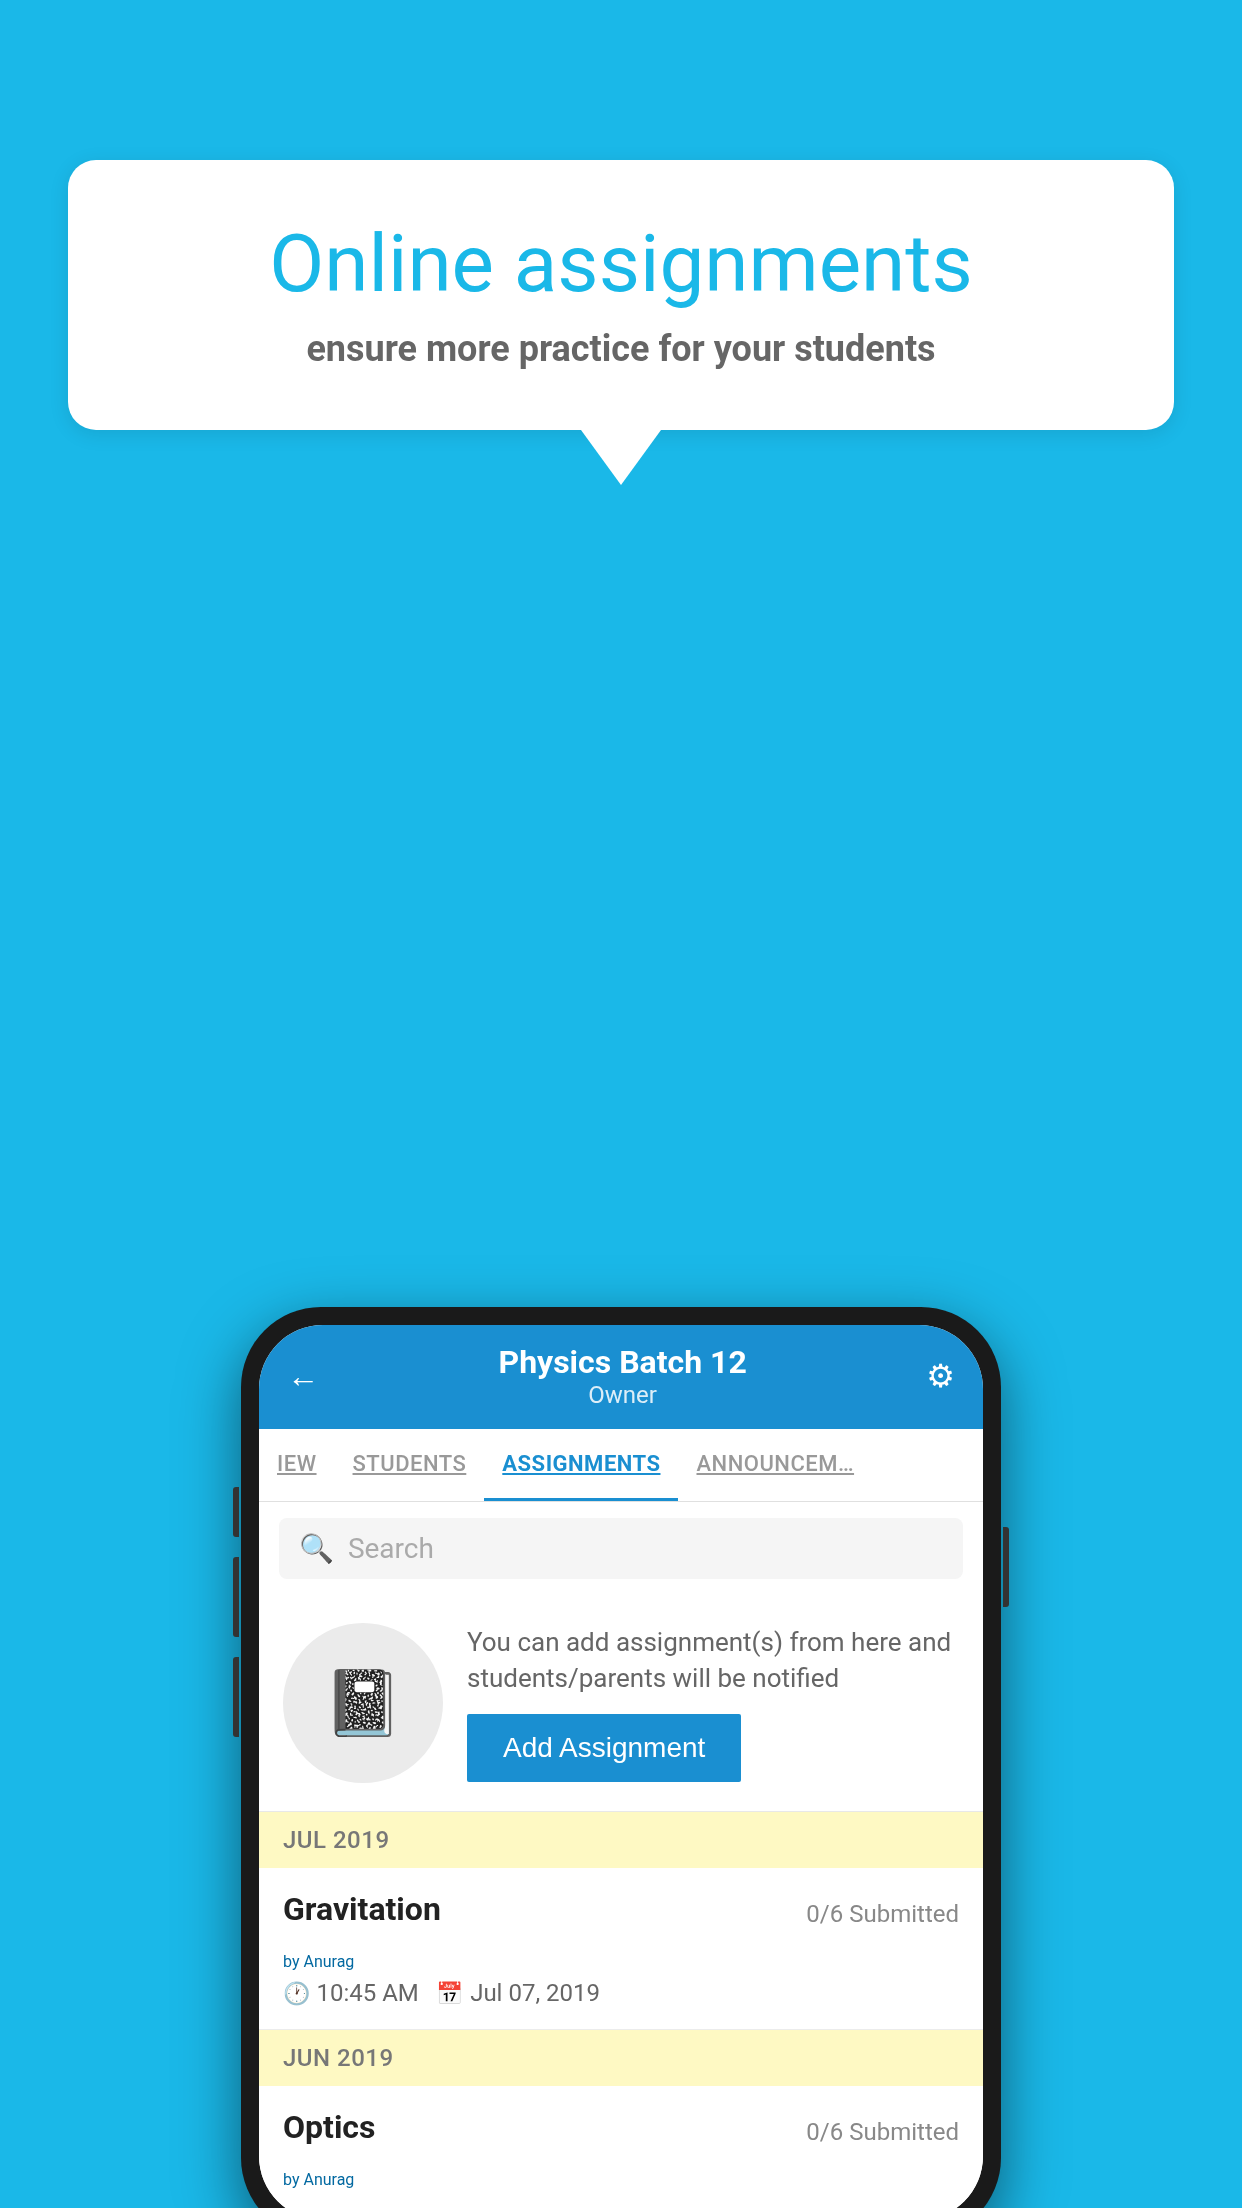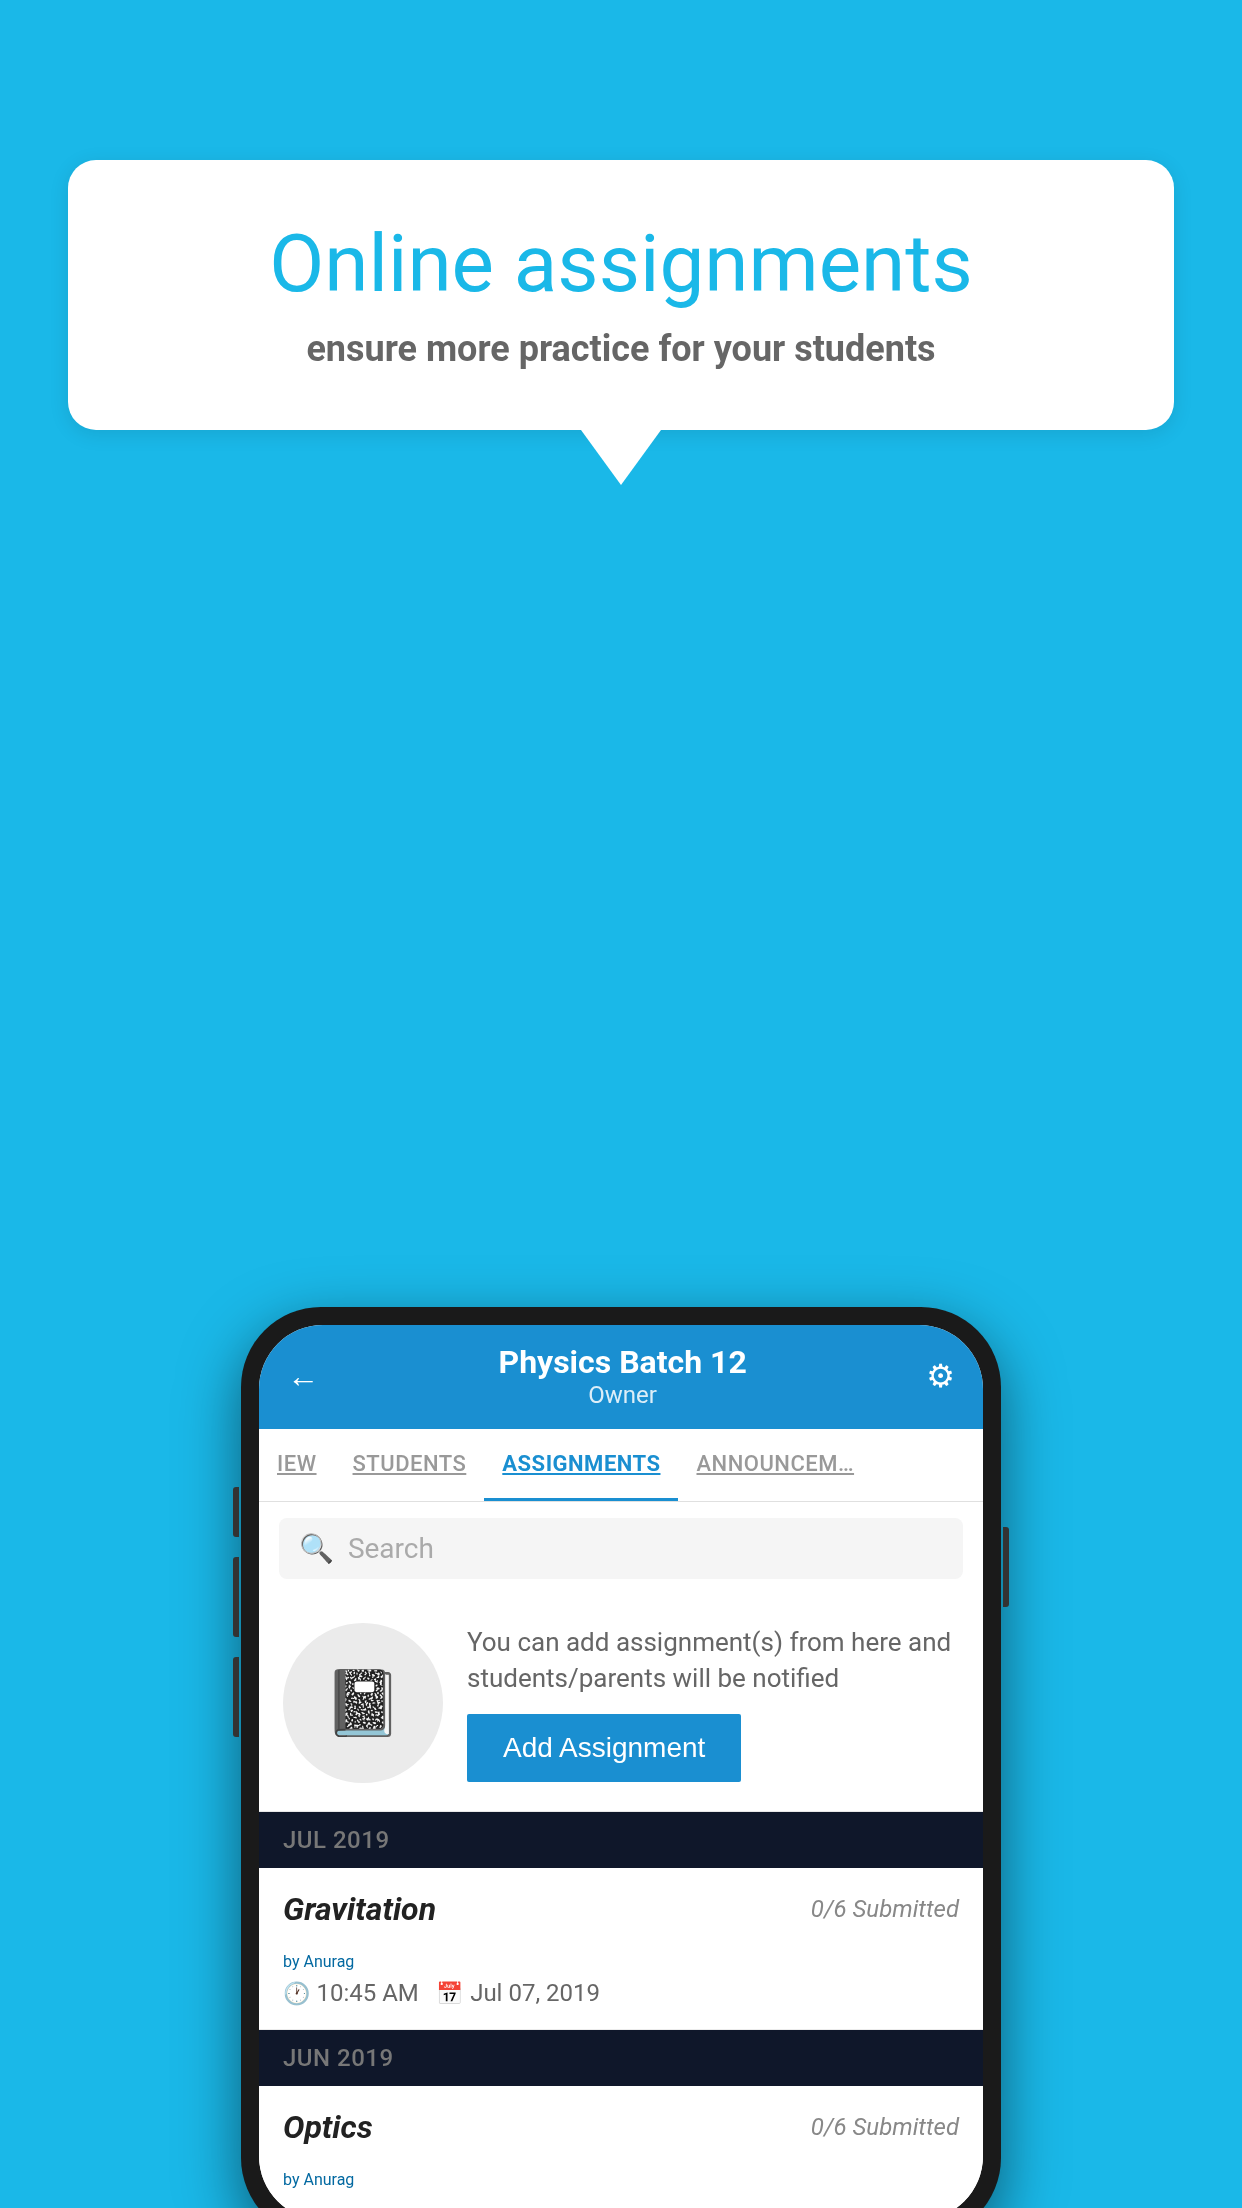--- a/index.html
+++ b/index.html
@@ -242,40 +242,39 @@
       border: none;
       border-radius: 2px;
       padding: 18px 36px;
       font-size: 28px;
       font-weight: 500;
       cursor: pointer;
     }
 
     
     .section-header {
-      background: #0f172a;
+      background: #fef9c3;
       padding: 14px 24px;
       font-size: 24px;
       color: #777;
       font-weight: 500;
       letter-spacing: 0.5px;
     }
 
     
     .assignment-item {
       background: white;
       padding: 22px 24px;
       border-bottom: 1px solid #ececec;
     }
     .assignment-top-row {
       display: flex;
       justify-content: space-between;
-      align-items: center;
+      align-items: flex-end;
       margin-bottom: 6px;
-      font-style: italic;
     }
     .assignment-title {
       font-size: 32px;
       font-weight: 700;
       color: #222;
     }
     .assignment-submitted {
       font-size: 24px;
       color: #888;
     }

